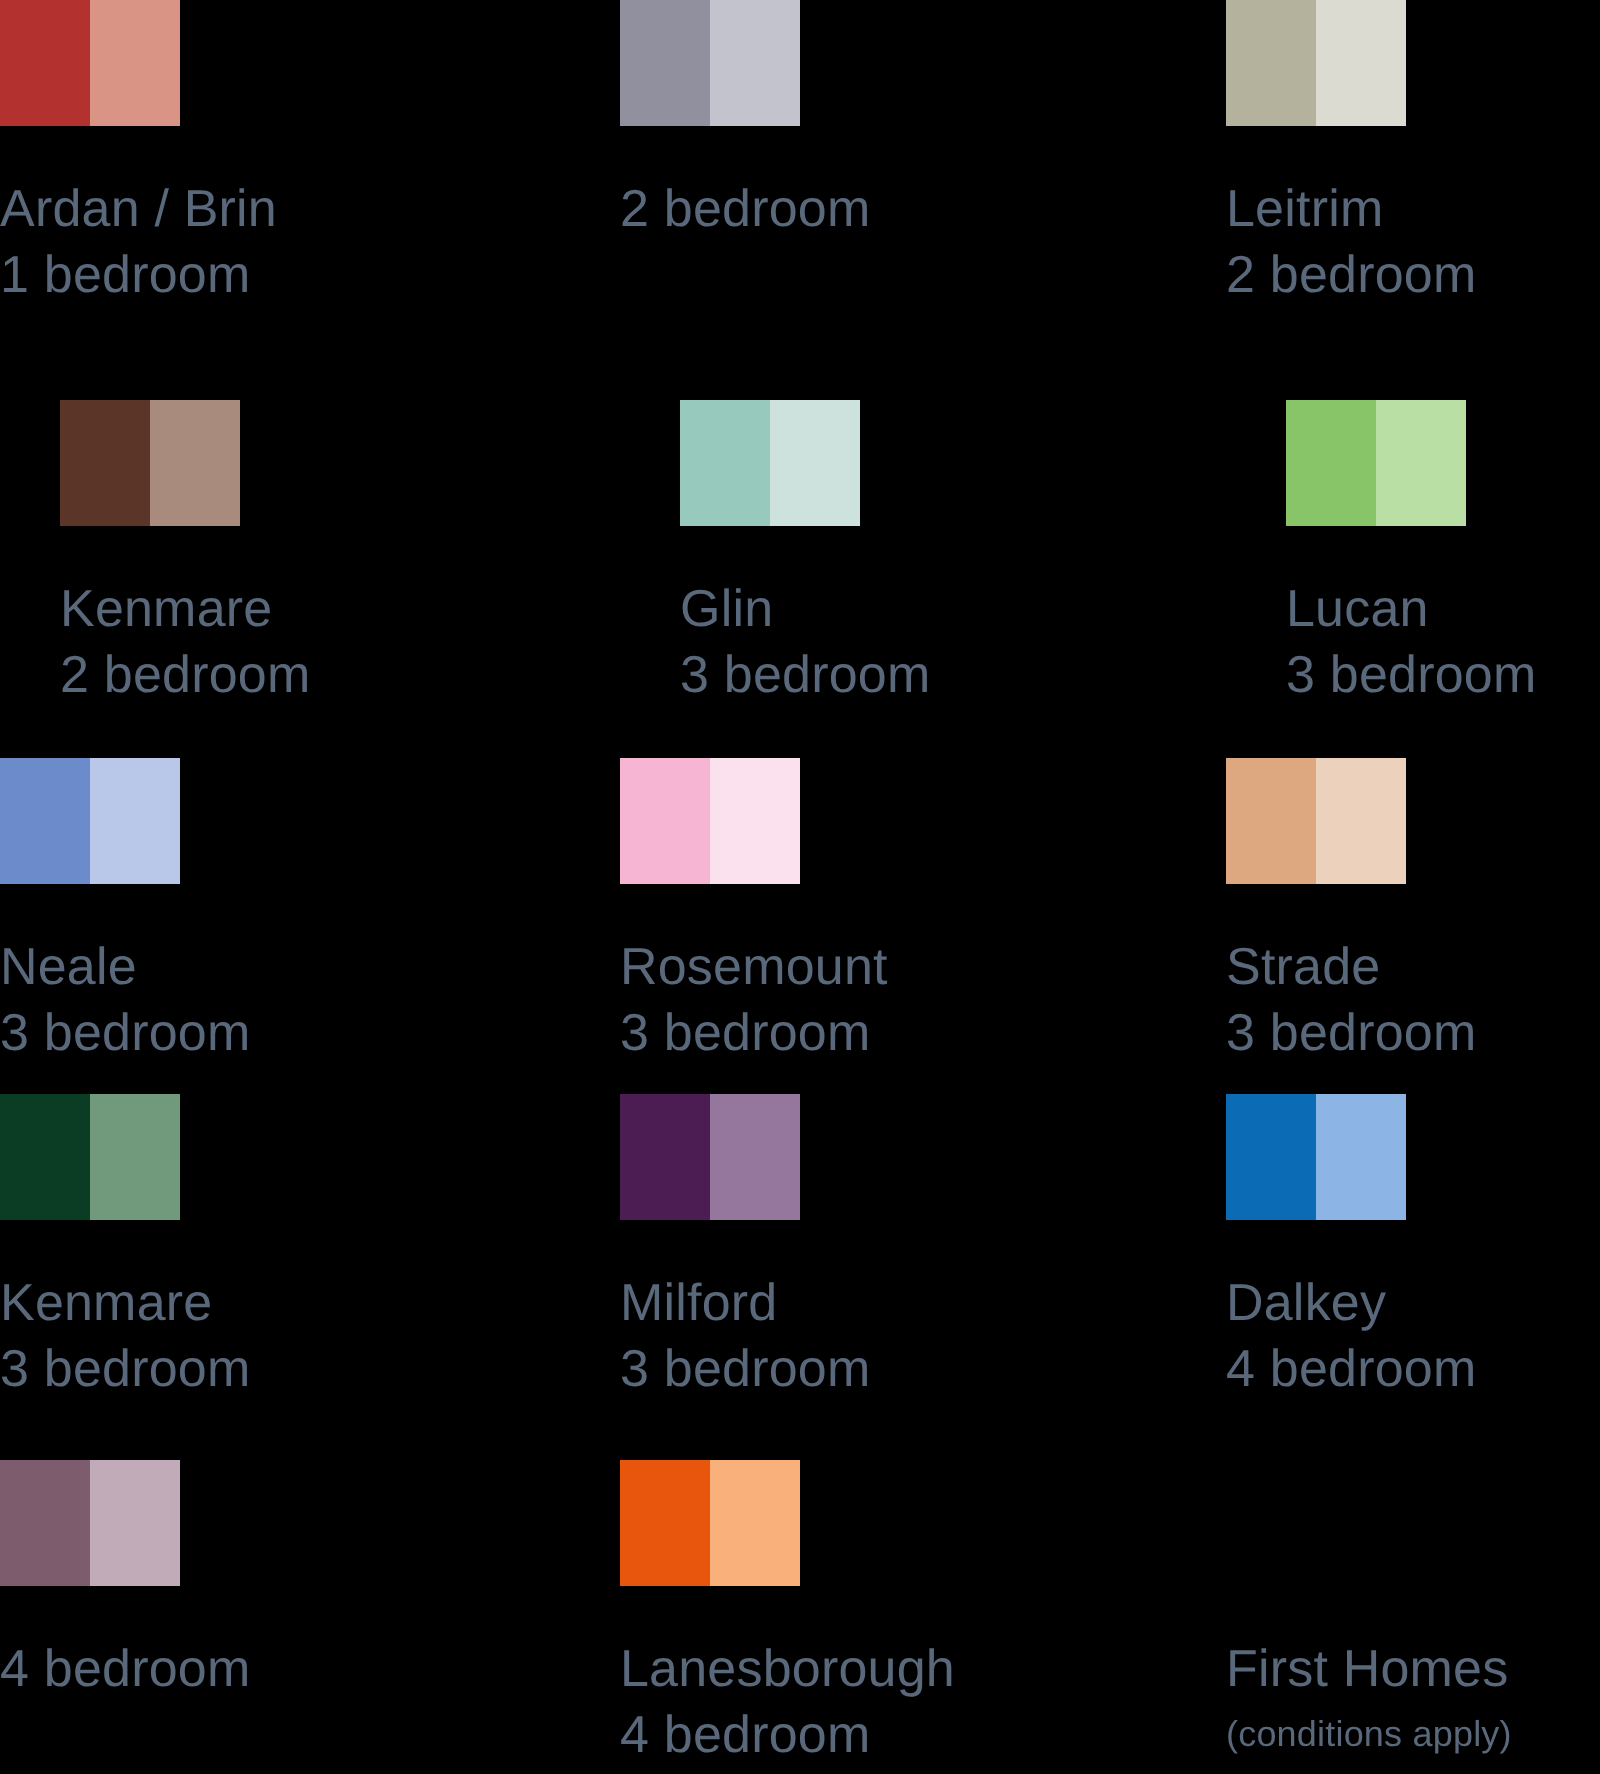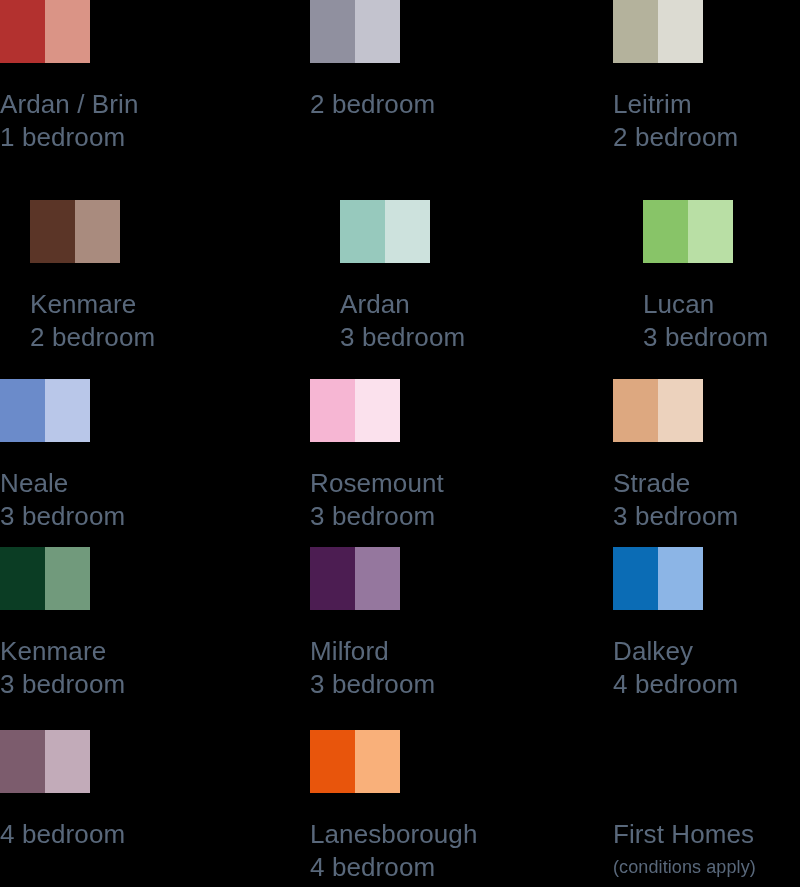--- a/index.html
+++ b/index.html
@@ -138,21 +138,21 @@
           <span class="house-name">Kenmare</span>
           <span class="house-beds">2 bedroom</span>
         </div>
       </div>
       <div class="legend-cell c1">
         <div class="swatch">
           <div class="half" style="background: rgb(151, 201, 189);"></div>
           <div class="half" style="background: rgb(205, 226, 221);"></div>
         </div>
         <div class="cell-text">
-          <span class="house-name">Ardan</span>
+          <span class="house-name">Glin</span>
           <span class="house-beds">3 bedroom</span>
         </div>
       </div>
       <div class="legend-cell c2">
         <div class="swatch">
           <div class="half" style="background: rgb(136, 196, 104);"></div>
           <div class="half" style="background: rgb(185, 223, 165);"></div>
         </div>
         <div class="cell-text">
           <span class="house-name">Lucan</span>

